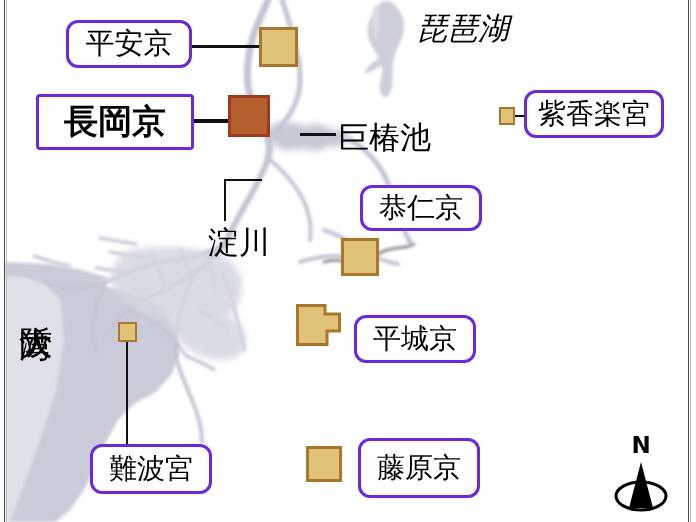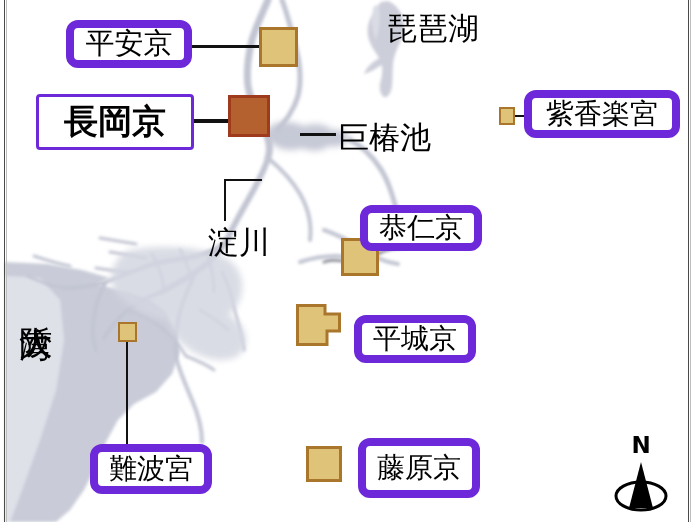--- a/index.html
+++ b/index.html
@@ -13,21 +13,21 @@
   .frame-rule.left{left:4px;}
   .frame-rule.right{left:688px;}
   .frame-rule.left2{left:6px;background:#bdbdbd;}
   .frame-rule.right2{left:690px;background:#bdbdbd;}
 
   
   #geo{position:absolute;left:0;top:0;width:696px;height:522px;}
 
   
   .pill{position:absolute;display:flex;align-items:center;justify-content:center;
-        background:#ffffff;border:8px solid #6d28d9;border-radius:12px;
+        background:#ffffff;border:3px solid #6d28d9;border-radius:12px;
         color:#000000;white-space:nowrap;box-sizing:border-box;
         font-family:"DejaVu Sans","Liberation Sans",sans-serif;}
   .pill.em{border-width:3px;font-weight:bold;border-radius:4px;}
 
   
   .plain{position:absolute;color:#000000;white-space:nowrap;
          font-family:"DejaVu Sans","Liberation Sans",sans-serif;}
   .plain.vert{writing-mode:vertical-rl;text-orientation:upright;white-space:normal;}
 
   
@@ -171,31 +171,31 @@
   <div class="site" style="left:306px;top:446px;width:36px;height:36px;
               background:#dfc378;border:3px solid #a9762c;"></div>
 
   <div class="site" style="left:118px;top:322px;width:19px;height:20px;
               background:#dfc378;border:2px solid #a9762c;"></div>
 
   <div class="pill" style="left:66px;top:20px;width:126px;height:48px;font-size:29px;">平安京</div>
 
   <div class="pill em" style="left:36px;top:94px;width:158px;height:56px;font-size:34px;">長岡京</div>
 
-  <div class="pill" style="left:524px;top:90px;width:156px;height:48px;font-size:28px;">紫香楽宮</div>
-
-  <div class="pill" style="left:360px;top:185px;width:122px;height:46px;font-size:28px;margin-top:20px;">恭仁京</div>
+  <div class="pill" style="left:524px;top:90px;width:140px;height:48px;font-size:28px;">紫香楽宮</div>
+
+  <div class="pill" style="left:360px;top:185px;width:122px;height:46px;font-size:28px;">恭仁京</div>
 
   <div class="pill" style="left:354px;top:315px;width:122px;height:48px;font-size:28px;">平城京</div>
 
   <div class="pill" style="left:358px;top:438px;width:122px;height:60px;font-size:28px;">藤原京</div>
 
   <div class="pill" style="left:90px;top:444px;width:122px;height:50px;font-size:28px;">難波宮</div>
 
-  <div class="plain" style="left:386px;top:8px;font-size:31px;">琵琶湖</div>
+  <div class="plain" style="left:416px;top:8px;font-size:31px;font-style:italic;">琵琶湖</div>
 
   <div class="plain" style="left:338px;top:117px;font-size:31px;">巨椿池</div>
 
   <div class="plain" style="left:208px;top:222px;font-size:31px;">淀川</div>
 
   <div class="plain vert" style="left:18px;top:300px;font-size:33px;line-height:1.05;">大阪湾</div>
 
   <div id="compass" style="left:612px;top:432px;width:58px;height:82px;">
     <div class="n" style="top:0;font-size:23px;">N</div>
     <svg width="58" height="56" viewBox="0 0 58 56" style="position:absolute;left:0;top:26px;">

